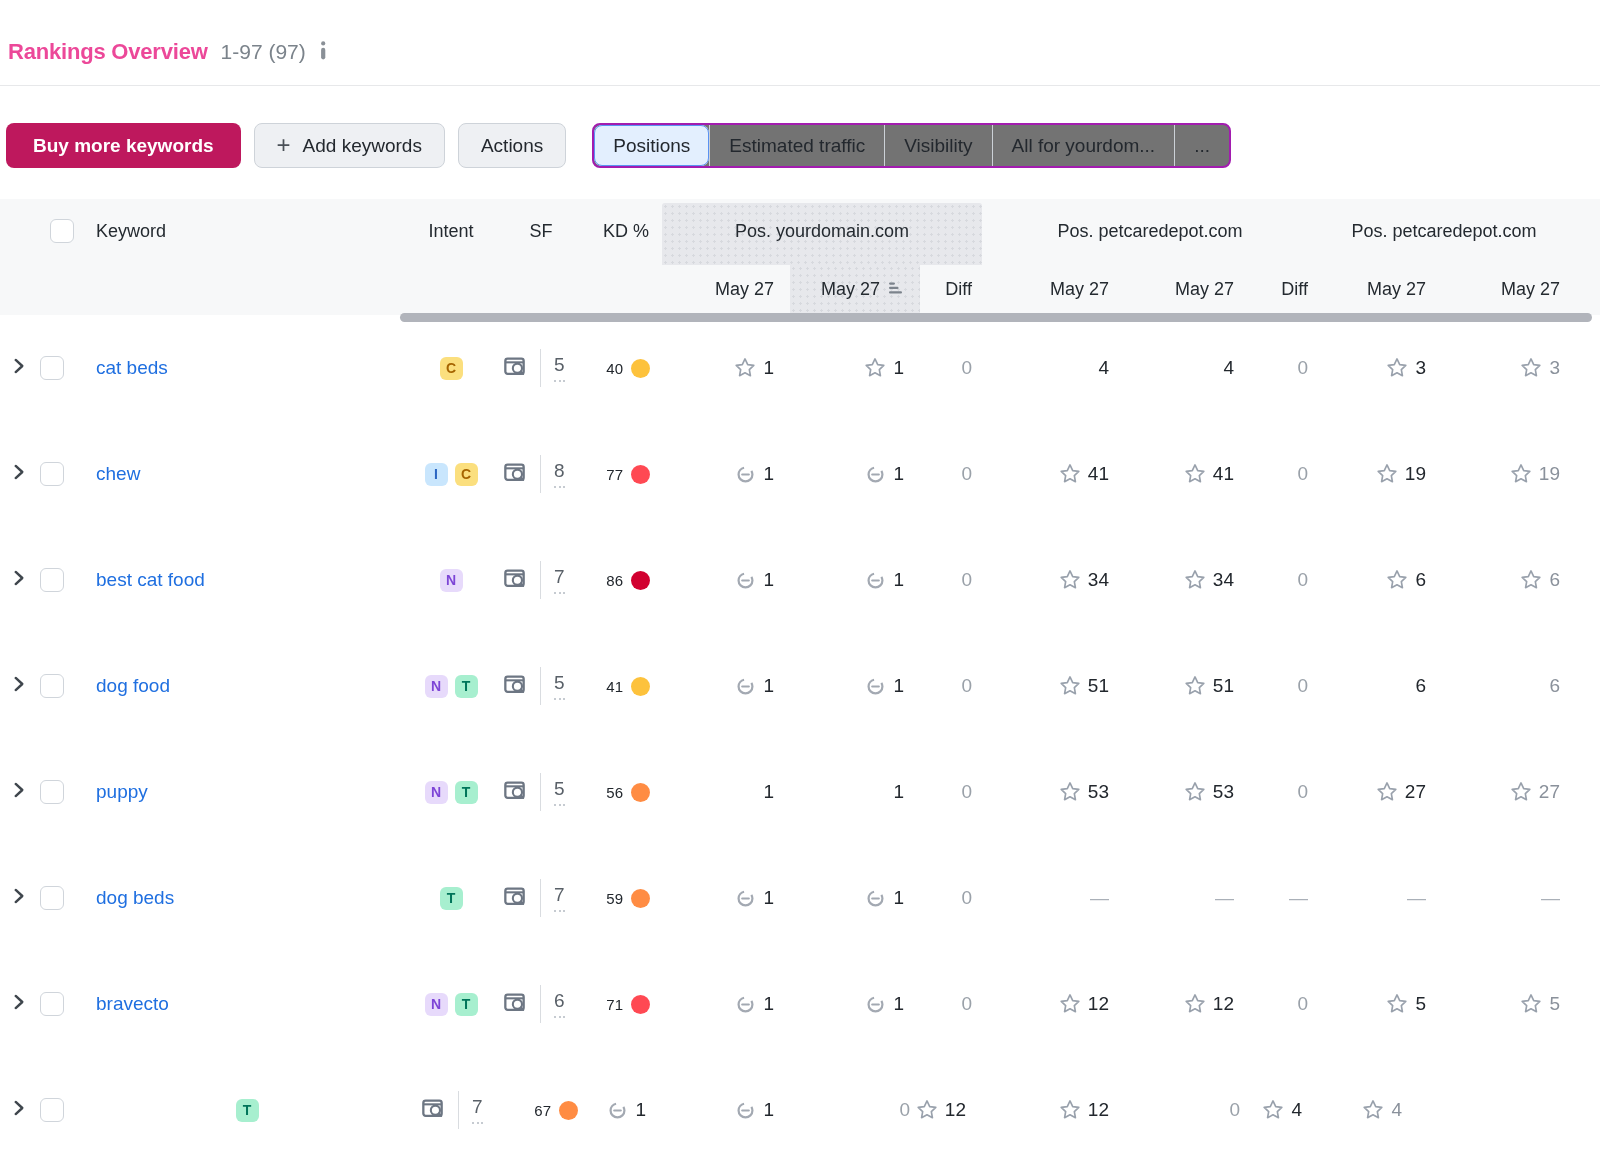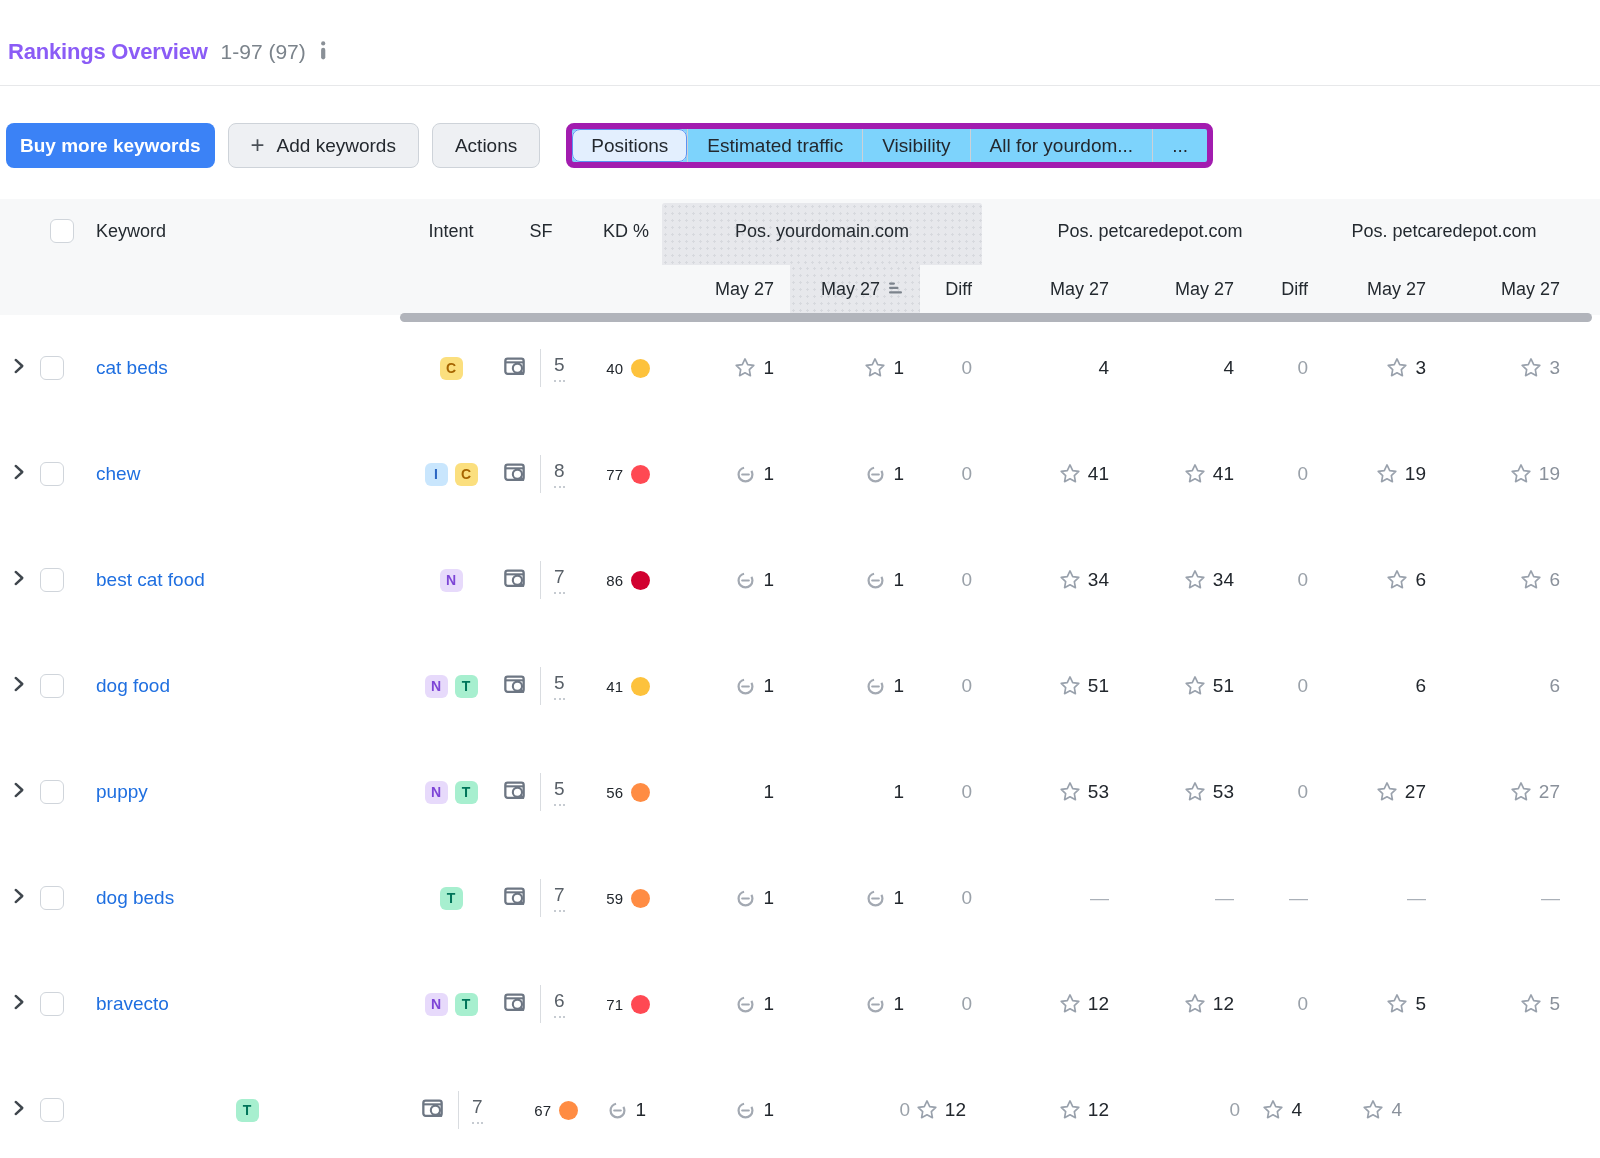--- a/index.html
+++ b/index.html
@@ -2,32 +2,32 @@
 <html><head>
 <meta charset="utf-8">
 <style>
   * { margin:0; padding:0; box-sizing:border-box; }
   html,body { background:#fff; }
   body { font-family:"Liberation Sans", sans-serif; color:#22272d; }
   .page { position:relative; width:1600px; height:1158px; overflow:hidden; background:#fff; }
 
   
   .title-row { display:flex; align-items:baseline; gap:13px; padding:16px 8px 0 8px; }
-  .page-title { font-size:22px; font-weight:700; color:#8b5cf6; letter-spacing:-0.2px; }
+  .page-title { font-size:22px; font-weight:700; color:#ec4899; letter-spacing:-0.2px; }
   .range-label { font-size:21px; color:#7b838b;margin-top:24px; }
   .info-ic { position:relative; top:1px; }
   .hdiv { height:1px; background:#e7e8ea; margin-top:20px; }
 
   
   .toolbar { display:flex; align-items:center; margin:37px 0 0 6px; }
   .btn { height:45px; border-radius:8px; font-size:19px; display:flex; align-items:center; cursor:pointer; }
-  .btn-green { background:#3b82f6; color:#fff; font-weight:700; padding:0 14px; border:none; }
+  .btn-green { background:#be185d; color:#fff; font-weight:700; padding:0 27px; border:none; }
   .btn-gray { background:#eef0f3; border:1px solid #ced3d9; color:#23282e; padding:0 22px; margin-left:13px; gap:12px; }
   .plus-ic { font-size:24px; color:#4a5057; line-height:1; position:relative; top:-1px; }
-  .tabs { display:flex; margin-left:26px; border:6px solid #a21caf; border-radius:8px; background:#7dd3fc; height:45px; overflow:hidden; }
+  .tabs { display:flex; margin-left:26px; border:2px solid #a21caf; border-radius:8px; background:#737373; height:45px; overflow:hidden; }
   .tab { padding:0 19px; display:flex; align-items:center; font-size:19px; color:#23282e; border-left:1px solid #ccd1d7; cursor:pointer; white-space:nowrap; }
   .tab:first-child { border-left:none; }
   .tab.active { background:#e3effe; outline:1.6px solid #5a92f2; outline-offset:-1.6px; border-radius:8px; }
 
   
   .tbl { --cols:40px 44px 326px 82px 98px 72px 128px 130px 62px 143px 125px 68px 124px 1fr; margin-top:31px; }
   .thead { position:relative; background:#f7f8f9; height:116px; }
   .hl-group, .hl-sorted { position:absolute; background-color:#e7e8ec;
      background-image:radial-gradient(#d7d9de 1px, transparent 1.2px); background-size:7px 7px; }
   .hl-group { left:662px; width:320px; top:4px; height:62px; border-radius:3px 3px 0 0; }

